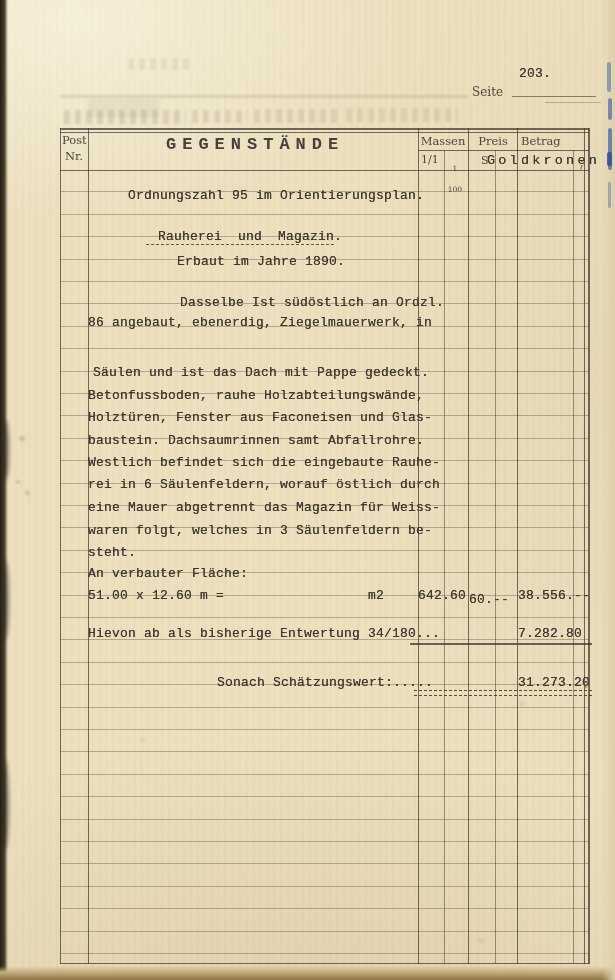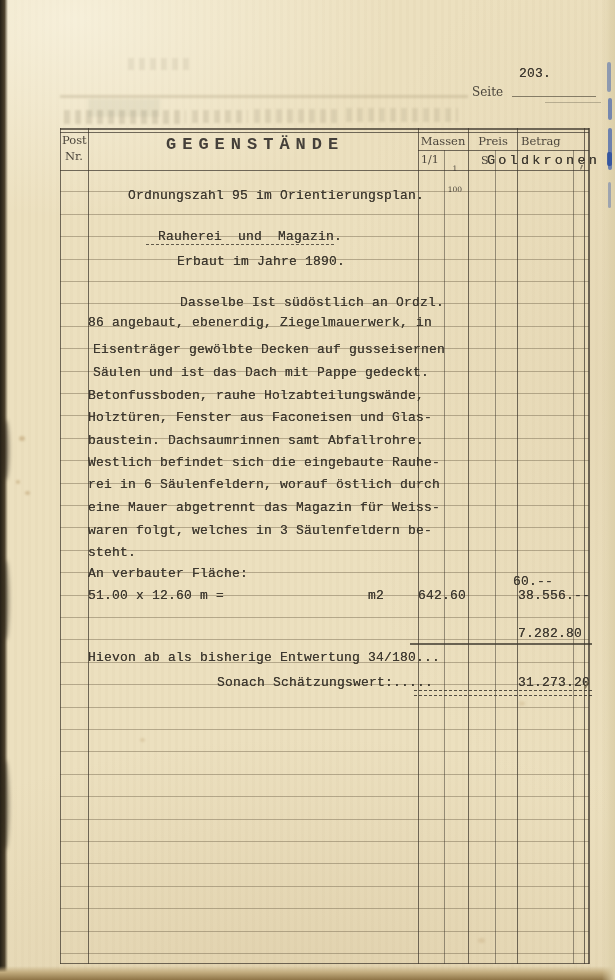--- a/index.html
+++ b/index.html
@@ -94,39 +94,38 @@
   <span class="printed" style="left:521px;top:135px;">Betrag</span>
   <span class="typed" style="left:487px;top:154px;letter-spacing:3.2px;font-size:13.5px;">Goldkronen</span>
   <span class="typed" style="left:578px;top:157px;opacity:.55;">;</span>
 
   <div class="typed" style="left:128px;top:189px;">Ordnungszahl 95 im Orientierungsplan.</div>
   <div class="typed" style="left:158px;top:230px;">Rauherei  und  Magazin.</div>
   <div style="position:absolute;left:146px;top:244px;width:188px;height:0;border-bottom:1.7px dashed rgba(62,56,46,.8);"></div>
   <div class="typed" style="left:177px;top:255px;">Erbaut im Jahre 1890.</div>
   <div class="typed" style="left:180px;top:296px;">Dasselbe Ist südöstlich an Ordzl.</div>
   <div class="typed" style="left:88px;top:316px;">86 angebaut, ebenerdig, Ziegelmauerwerk, in</div>
-  <div class="typed" style="left:93px;top:343px;">Eisenträger gewölbte Decken auf gusseisernen</div>
   <div class="typed" style="left:93px;top:366px;">Säulen und ist das Dach mit Pappe gedeckt.</div>
   <div class="typed" style="left:88px;top:389px;">Betonfussboden, rauhe Holzabteilungswände,</div>
   <div class="typed" style="left:88px;top:411px;">Holztüren, Fenster aus Faconeisen und Glas-</div>
   <div class="typed" style="left:88px;top:434px;">baustein. Dachsaumrinnen samt Abfallrohre.</div>
   <div class="typed" style="left:88px;top:456px;">Westlich befindet sich die eingebaute Rauhe-</div>
   <div class="typed" style="left:88px;top:478px;">rei in 6 Säulenfeldern, worauf östlich durch</div>
   <div class="typed" style="left:88px;top:501px;">eine Mauer abgetrennt das Magazin für Weiss-</div>
   <div class="typed" style="left:88px;top:524px;">waren folgt, welches in 3 Säulenfeldern be-</div>
   <div class="typed" style="left:88px;top:546px;">steht.</div>
   <div class="typed" style="left:88px;top:567px;">An verbauter Fläche:</div>
 
   <div class="typed" style="left:88px;top:589px;">51.00 x 12.60 m =</div>
   <div class="typed" style="left:368px;top:589px;">m2</div>
   <div class="typed amount" style="left:418px;top:589px;width:49px;">642.60</div>
-  <div class="typed amount" style="left:469px;top:575px;width:45px;margin-left:44px;">60.--</div>
+  <div class="typed amount" style="left:469px;top:593px;width:45px;">60.--</div>
   <div class="typed amount" style="left:518px;top:589px;width:71px;">38.556.--</div>
 
-  <div class="typed" style="left:88px;top:627px;margin-top:24px;">Hievon ab als bisherige Entwertung 34/180...</div>
+  <div class="typed" style="left:88px;top:627px;">Hievon ab als bisherige Entwertung 34/180...</div>
   <div class="typed amount" style="left:518px;top:627px;width:71px;">7.282.80</div>
   <div style="position:absolute;left:410px;top:643px;width:182px;height:1.5px;background:rgba(62,56,46,.75);"></div>
 
   <div class="typed" style="left:217px;top:676px;">Sonach Schätzungswert:.....</div>
   <div class="typed amount" style="left:518px;top:676px;width:71px;">31.273.20</div>
   <div style="position:absolute;left:414px;top:690px;width:178px;height:4px;border-top:1.7px dashed rgba(55,50,42,.85);border-bottom:1.7px dashed rgba(55,50,42,.85);"></div>
   <span class="typed" style="left:583px;top:679px;font-size:13px;color:#8b7b5a;transform:rotate(-14deg);opacity:.85;">✓</span>
 
   <div style="position:absolute;left:0;top:0;width:8px;height:980px;
               background:linear-gradient(to right,#241f15,#4a3f2b 55%,rgba(74,63,43,0));"></div>

